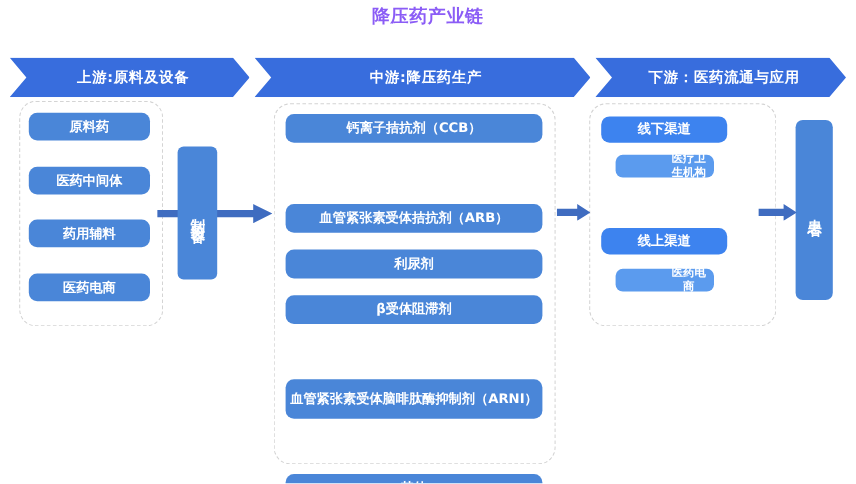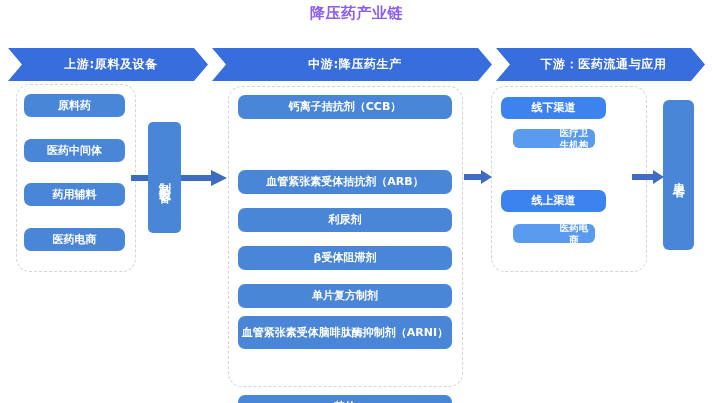--- a/index.html
+++ b/index.html
@@ -194,21 +194,20 @@
   </svg>
 
   <div class="pill vert" id="equipment">制药设备</div>
 
   <div class="dash-box" id="mid-container"></div>
 
   <div class="pill" id="mid-ccb">钙离子拮抗剂（CCB）</div>
   <div class="pill" id="mid-arb">血管紧张素受体拮抗剂（ARB）</div>
   <div class="pill" id="mid-diur">利尿剂</div>
   <div class="pill" id="mid-beta">β受体阻滞剂</div>
-  <div class="pill" id="mid-spc">单片复方制剂</div>
   <div class="pill" id="mid-arni">血管紧张素受体脑啡肽酶抑制剂（ARNI）</div>
   <div class="pill" id="mid-other">其他</div>
 
   <svg class="arrow" id="arrow-mid-down" viewBox="0 0 28 14">
     <path d="M0 4 H17 V0 L28 7 L17 14 V10 H0 Z" fill="#3f6cc0"></path>
   </svg>
 
   <div class="dash-box" id="down-container"></div>
 
   <div class="pill strong" id="down-offline">线下渠道</div>

